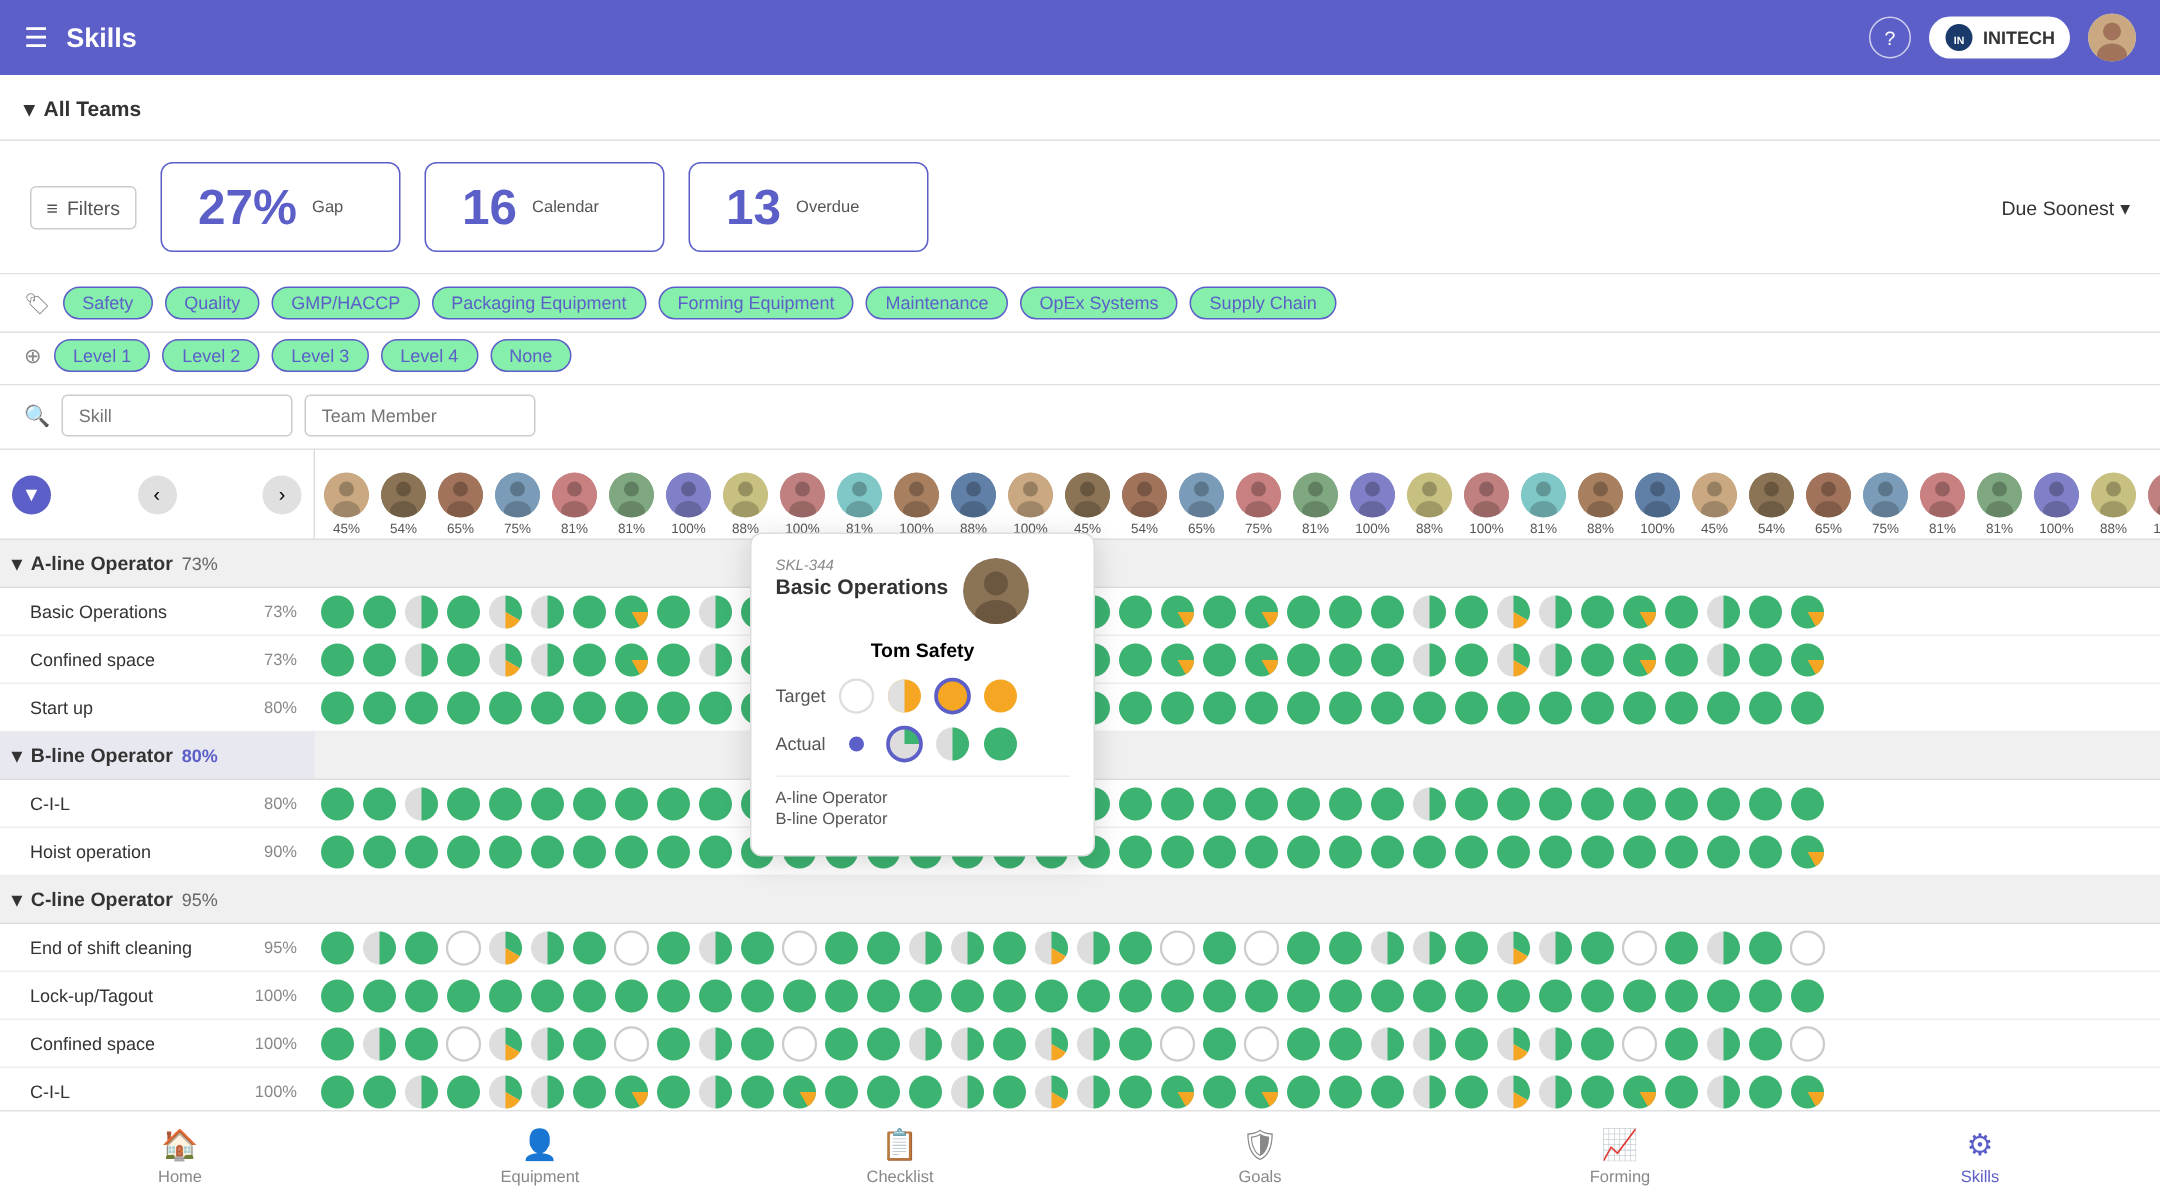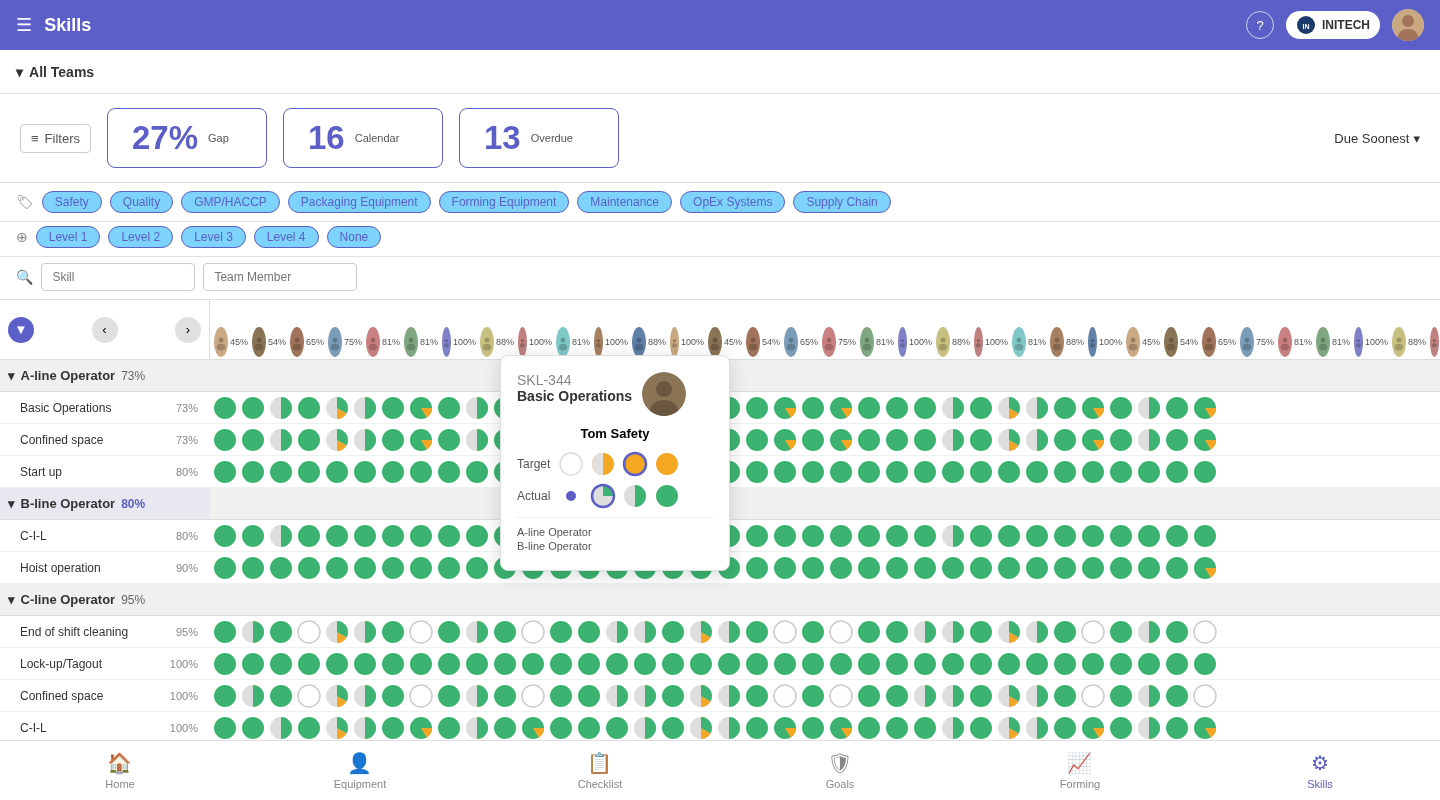--- a/index.html
+++ b/index.html
@@ -83,21 +83,21 @@
       flex-wrap: wrap;
       border-bottom: 1px solid #e0e0e0;
     }
     .filter-tag {
       border: 1.5px solid #5b5fc7;
       border-radius: 20px;
       padding: 3px 12px;
       font-size: 12px;
       color: #5b5fc7;
       cursor: pointer;
-      background: #7dd3fc;
+      background: #86efac;
     }
     .level-tags-row {
       background: white;
       padding: 4px 16px 8px;
       display: flex;
       align-items: center;
       gap: 8px;
       border-bottom: 1px solid #e0e0e0;
     }
     .search-row {
@@ -138,21 +138,21 @@
     }
     .avatar-row-right {
       flex: 1;
       display: flex;
       align-items: flex-end;
       padding: 0 4px 2px;
       gap: 4px;
       overflow: hidden;
     }
     .avatar-col {
-      display: flex; flex-direction: row; align-items: center; gap: 2px; min-width: 34px;
+      display: flex; flex-direction: column; align-items: center; gap: 2px; min-width: 34px;
     }
     .avatar-img {
       width: 30px; height: 30px; border-radius: 50%; background: #bbb;
       overflow: hidden; font-size: 10px; display: flex; align-items: center; justify-content: center;
     }
     .avatar-pct { font-size: 9px; color: #555; }
 
     
     .skills-grid {
       display: flex;
@@ -225,21 +225,21 @@
       left: 500px;
       background: white;
       border: 1px solid #ddd;
       border-radius: 8px;
       box-shadow: 0 4px 20px rgba(0,0,0,0.15);
       padding: 16px;
       width: 230px;
       z-index: 100;
     }
     .tooltip-header { display: flex; gap: 10px; align-items: flex-start; margin-bottom: 10px; }
-    .tooltip-skl { font-size: 14px; color: #888; }
+    .tooltip-skl { font-size: 10px; color: #888; font-style: italic; }
     .tooltip-title { font-size: 14px; font-weight: 600; color: #333; }
     .tooltip-avatar { width: 44px; height: 44px; border-radius: 50%; background: #ccc; overflow: hidden; }
     .tooltip-name { font-size: 13px; font-weight: 600; text-align: center; margin-bottom: 10px; }
     .tooltip-row { display: flex; align-items: center; gap: 8px; margin-bottom: 6px; font-size: 12px; color: #555; }
     .tooltip-pies { display: flex; gap: 6px; }
     .tooltip-divider { border: none; border-top: 1px solid #eee; margin: 8px 0; }
     .tooltip-roles { font-size: 11px; color: #555; }
     .tooltip-roles div { margin-bottom: 2px; }
 
     

